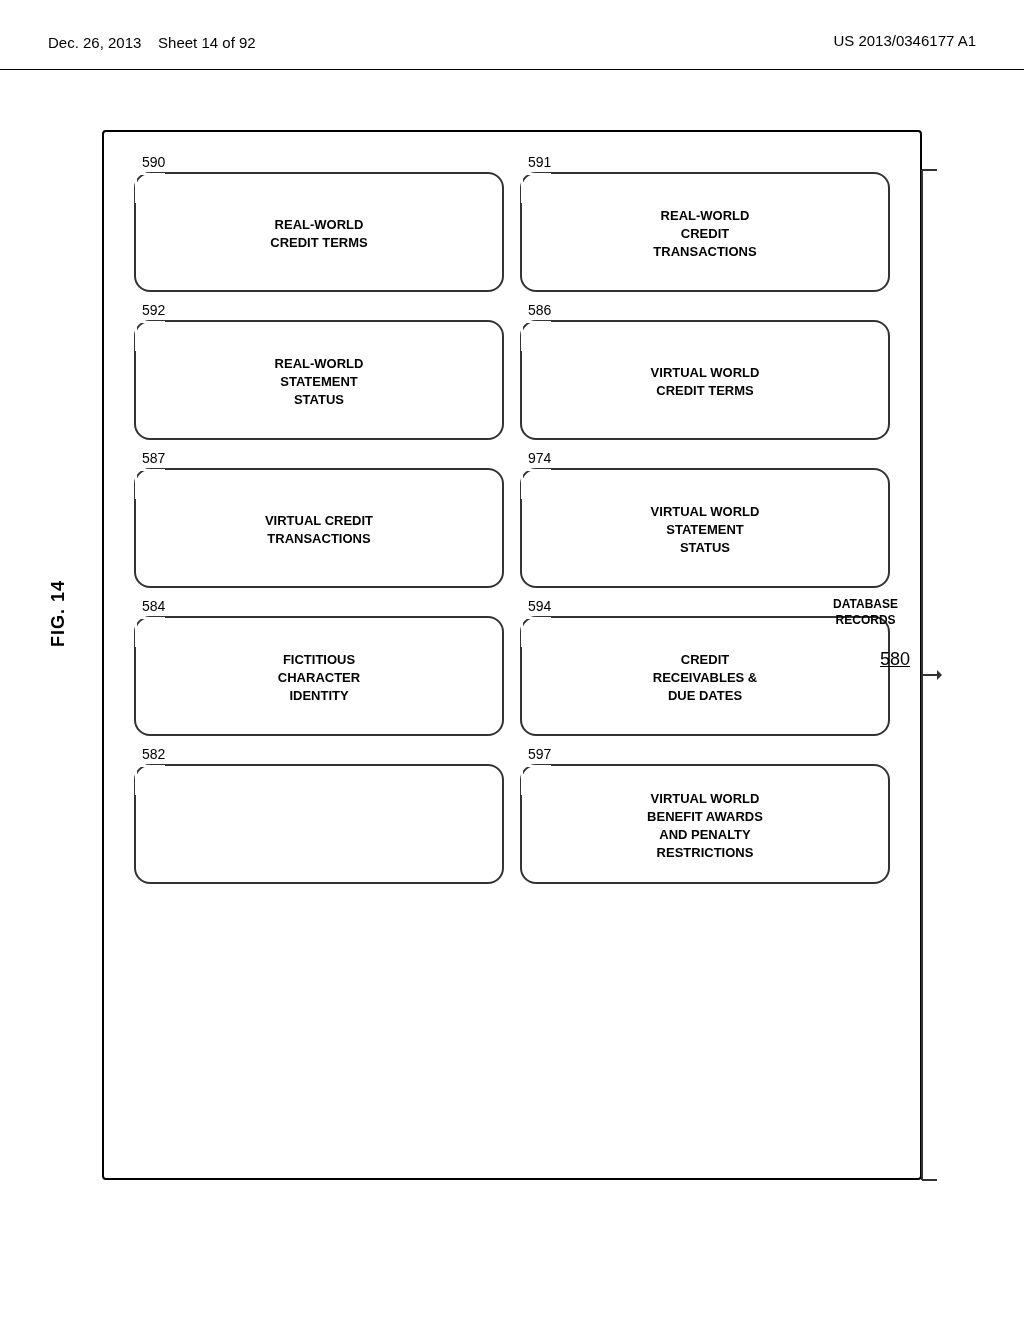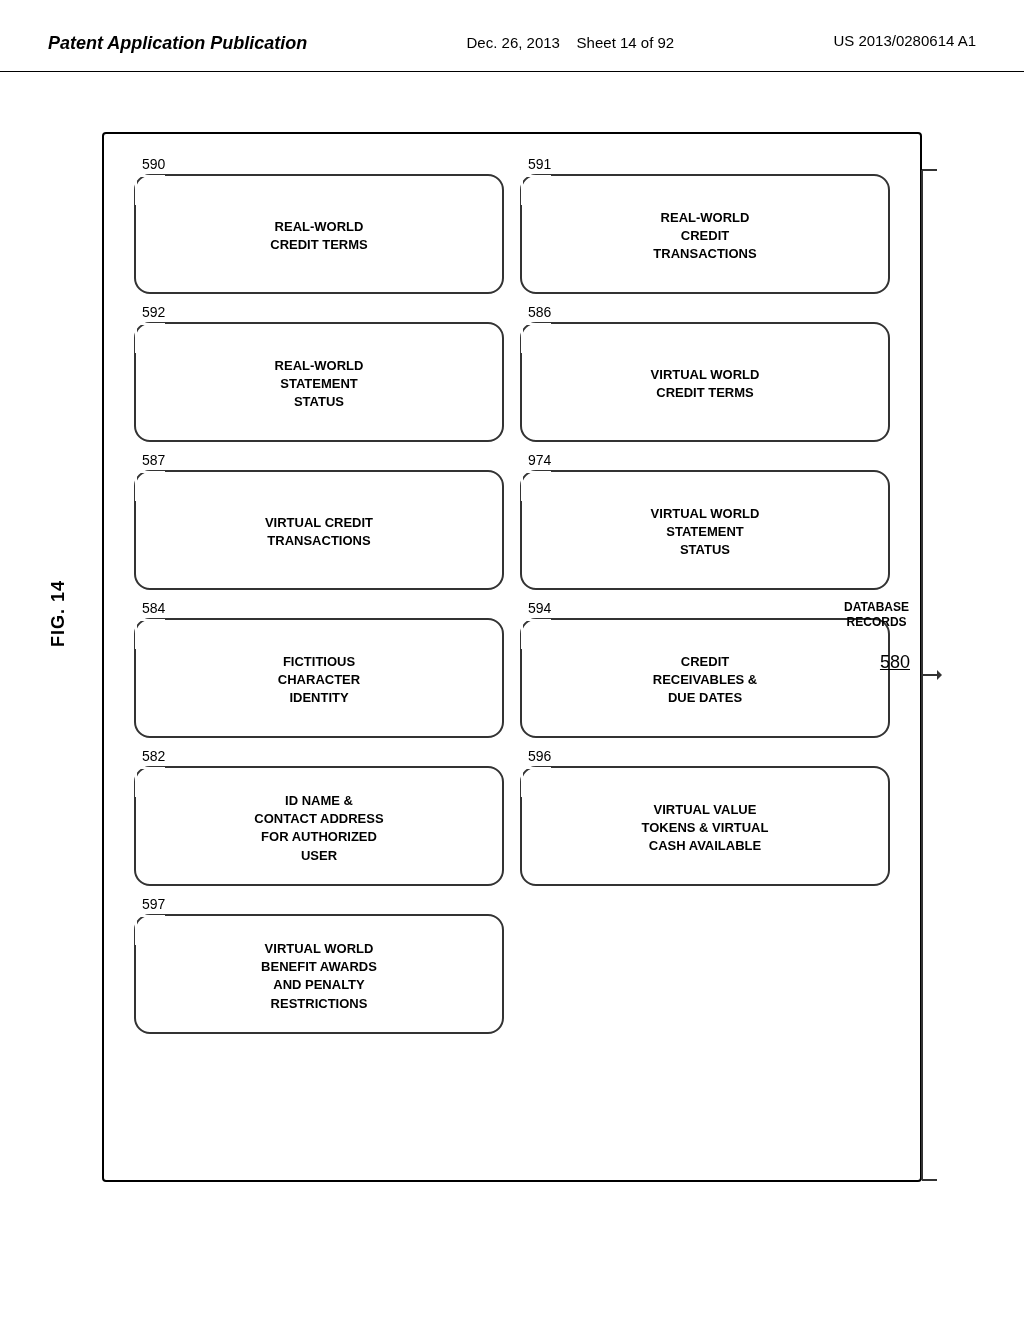--- a/index.html
+++ b/index.html
@@ -136,27 +136,26 @@
       top: calc(50% + 38px);
       font-size: 13px;
       font-weight: normal;
       text-decoration: underline;
     }
   </style>
 </head>
 <body>
 
 <div class="page-header">
-  <div class="header-left">Patent Application Publication</div>
   <div class="header-center">
     <span>Dec. 26, 2013</span>
     &nbsp;&nbsp;
     <span>Sheet 14 of 92</span>
   </div>
-  <div class="header-right">US 2013/0280614 A1</div>
+  <div class="header-right">US 2013/0346177 A1</div>
 </div>
 
 <div class="fig-label">FIG. 14</div>
 
 <div class="diagram-container">
   <div class="grid" id="diagram-grid">
 
   <div class="box">
         <span class="ref-num">590</span>
         <div class="box-label">REAL-WORLD
@@ -197,41 +196,31 @@
 IDENTITY</div>
       </div>
       <div class="box">
         <span class="ref-num">594</span>
         <div class="box-label">CREDIT
 RECEIVABLES &amp;
 DUE DATES</div>
       </div>
       <div class="box">
         <span class="ref-num">582</span>
-        <div class="box-label">ID NAME &amp;
-CONTACT ADDRESS
-FOR AUTHORIZED
-USER</div>
-      </div>
-      <div class="box">
-        <span class="ref-num">596</span>
-        <div class="box-label">VIRTUAL VALUE
-TOKENS &amp; VIRTUAL
-CASH AVAILABLE</div>
       </div>
       <div class="box">
         <span class="ref-num">597</span>
         <div class="box-label">VIRTUAL WORLD
 BENEFIT AWARDS
 AND PENALTY
 RESTRICTIONS</div>
       </div>
     </div>
 
-  <div class="db-label" id="db-label-el" style="position: absolute; right: 11px; top: 46%; transform: translateY(-50%); font-size: 12px; font-weight: bold; text-align: center; white-space: pre-line;">DATABASE
+  <div class="db-label" id="db-label-el" style="position: absolute; right: 22px; top: 46%; transform: translateY(-50%); font-size: 12px; font-weight: bold; text-align: center; white-space: pre-line;">DATABASE
 RECORDS</div>
   <div class="db-ref" id="db-ref-el" style="position: absolute; right: 10px; top: calc(46% + 36px); font-size: 18px; text-decoration: underline; font-weight: normal;">580</div>
 </div>
 
 <svg style="position:absolute; right: 82px; top: 160px; width: 30px; height: 1050px; pointer-events: none;">
 
   <line x1="10" y1="10" x2="10" y2="1020" stroke="#333" stroke-width="2"></line>
   <line x1="10" y1="10" x2="25" y2="10" stroke="#333" stroke-width="2"></line>
   <line x1="10" y1="1020" x2="25" y2="1020" stroke="#333" stroke-width="2"></line>
 

